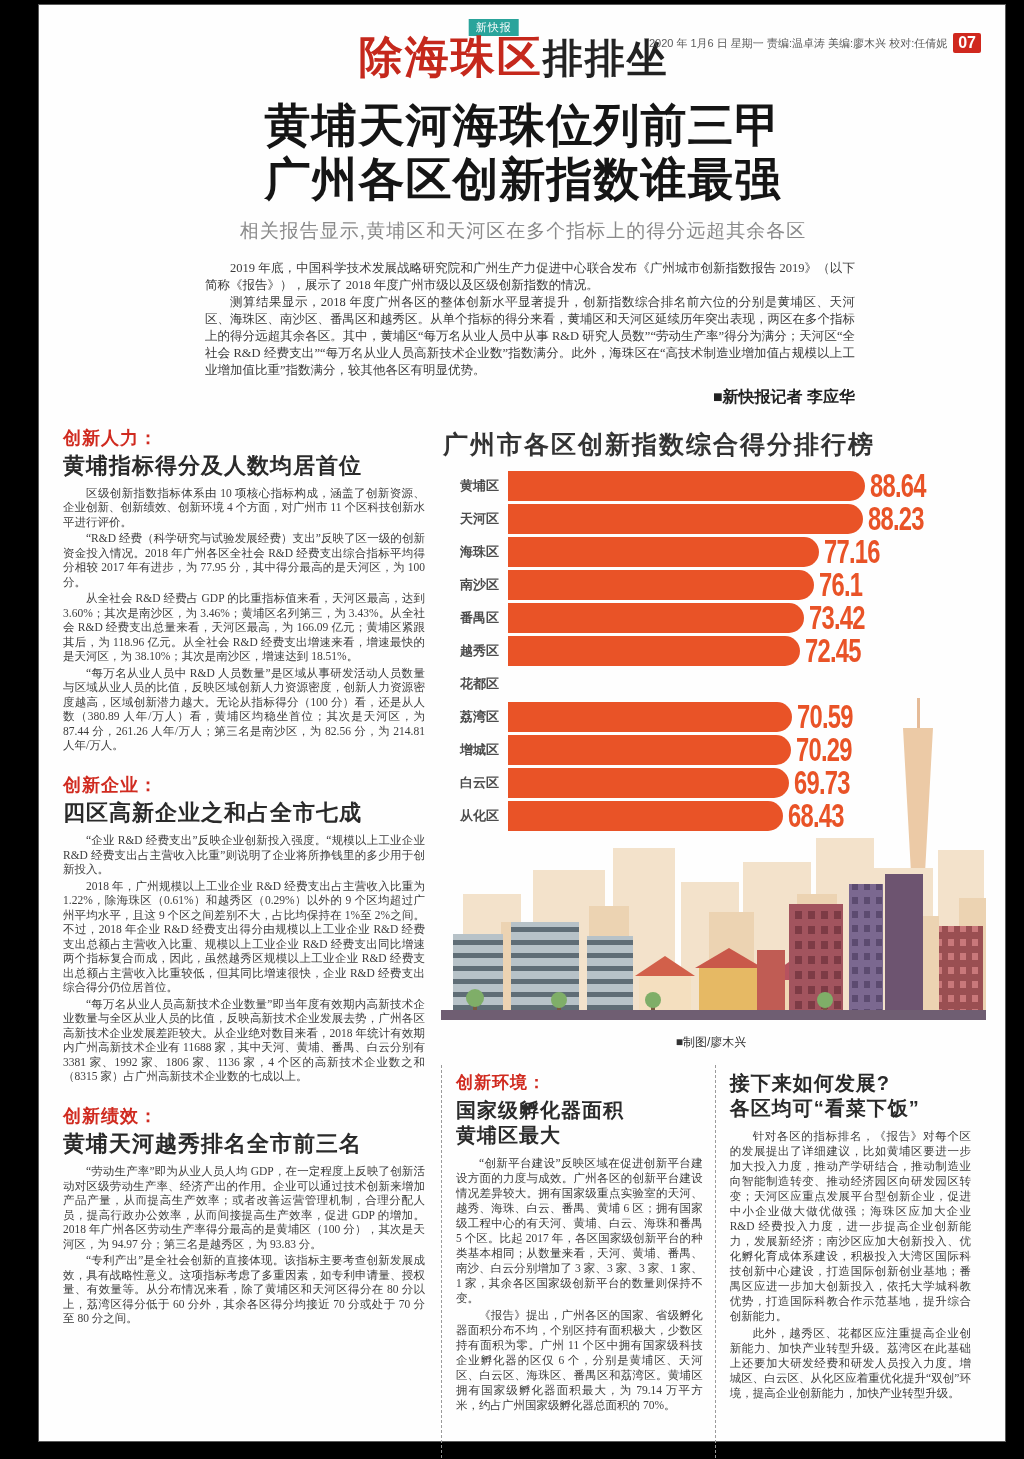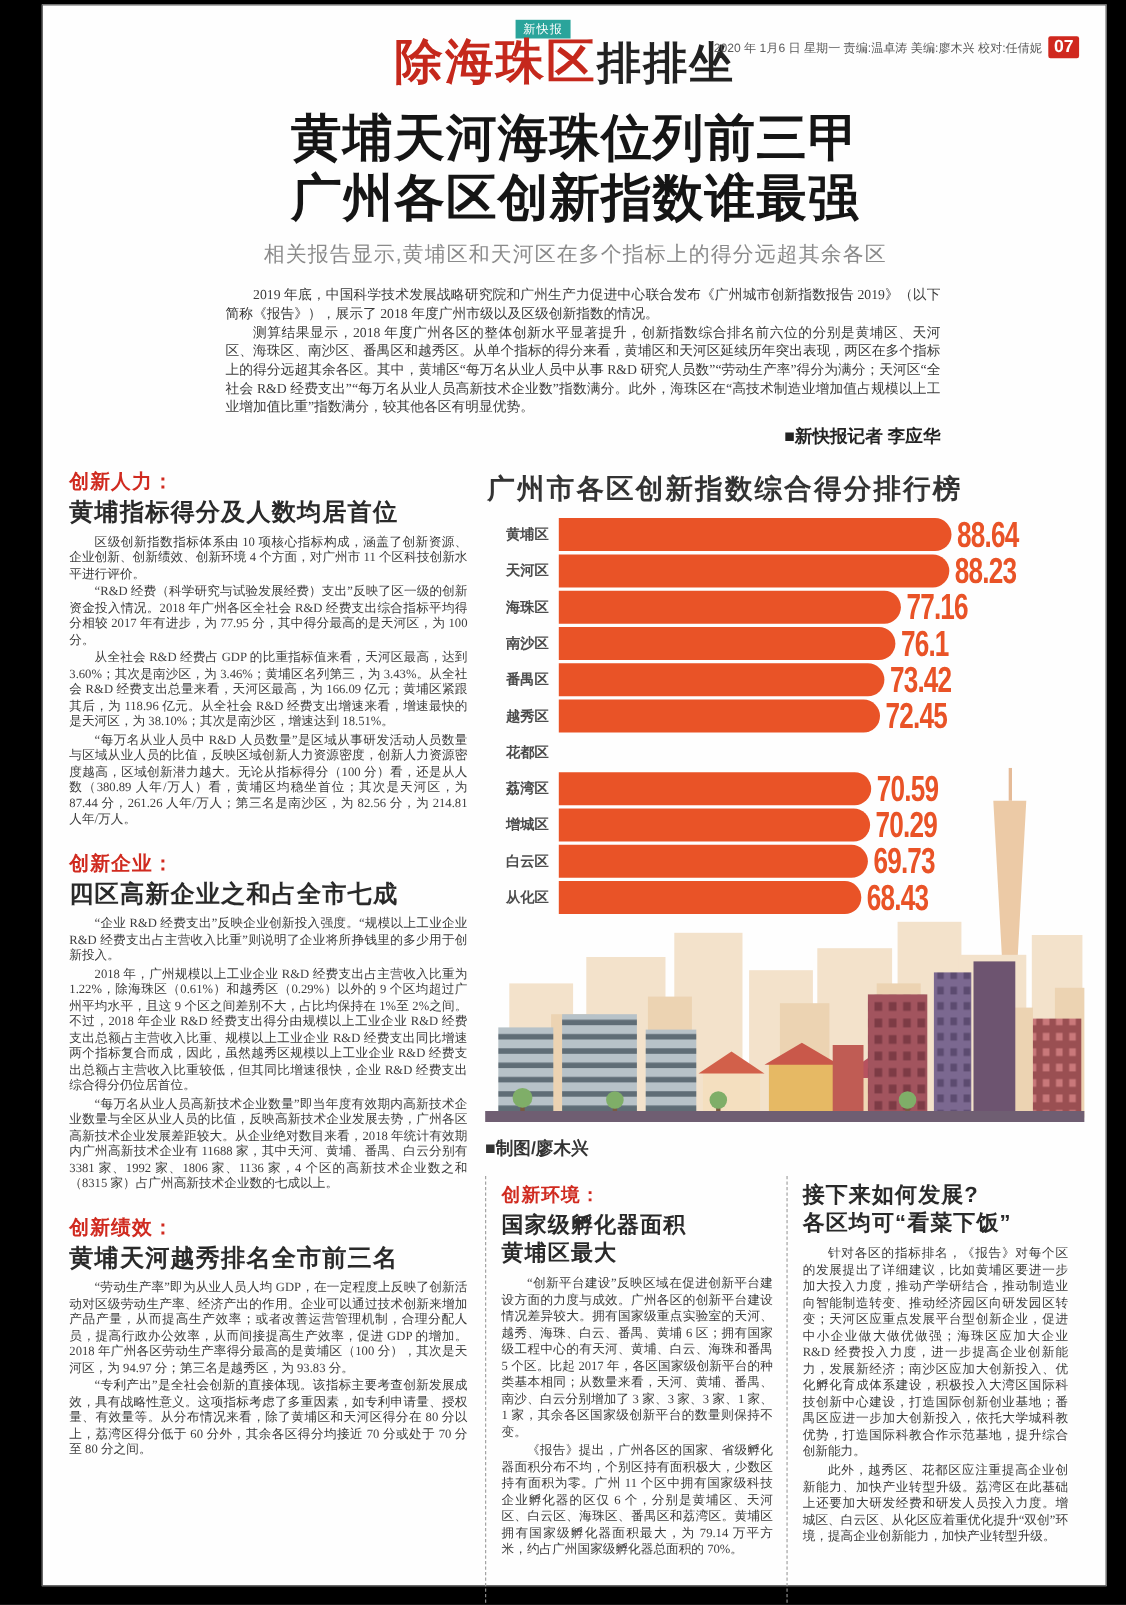--- a/index.html
+++ b/index.html
@@ -45,21 +45,21 @@
   
   .chart-visual{position:relative;height:600px;}
   .chart-title{font-size:25px;font-weight:800;color:#333;letter-spacing:2px;margin:2px 0 14px 2px;position:relative;z-index:1;}
   .bar-row{display:flex;align-items:center;height:22px;margin-bottom:11px;position:relative;z-index:1;}
   .bar-label{width:58px;flex:0 0 58px;text-align:right;padding-right:9px;font-size:13px;font-weight:700;color:#4c4c4c;}
   .bar-track{flex:1;display:flex;align-items:flex-end;min-width:0;}
   .bar-fill{height:30px;border-radius:0 15px 15px 0;background:#e95327;}
   .bar-value{font-size:33px;font-weight:800;color:#e95327;line-height:30px;margin-left:5px;
              letter-spacing:-1px;display:inline-block;transform:scaleX(.72);transform-origin:left center;white-space:nowrap;}
   .skyline{position:absolute;left:0;right:0;bottom:0;height:330px;z-index:0;}
-  .chart-credit{text-align:left;font-size:16px;color:#333;font-weight:700;margin:6px 2px 0 0;}
+  .chart-credit{text-align:center;font-size:12px;color:#333;font-weight:400;margin:6px 2px 0 0;}
 
   
   .bottom-row{display:flex;margin-top:14px;height:398px;}
   .b-col{box-sizing:border-box;padding:6px 12px 0 14px;border-left:1px dashed #9a9a9a;min-width:0;}
   .b-col.env{flex:0 0 50.5%;}
   .b-col.dev{flex:1;}
   .b-kicker{color:#d02a1f;font-weight:800;font-size:17px;letter-spacing:1px;margin:0 0 4px 0;}
   .b-title{font-weight:800;font-size:20px;color:#2a2a2a;line-height:1.25;letter-spacing:1px;margin:0 0 8px 0;}
   .b-p{font-family:"Liberation Serif",serif;font-size:11.5px;line-height:15px;color:#3c3c3c;
        text-align:justify;margin:0 0 2px 0;text-indent:2em;}

